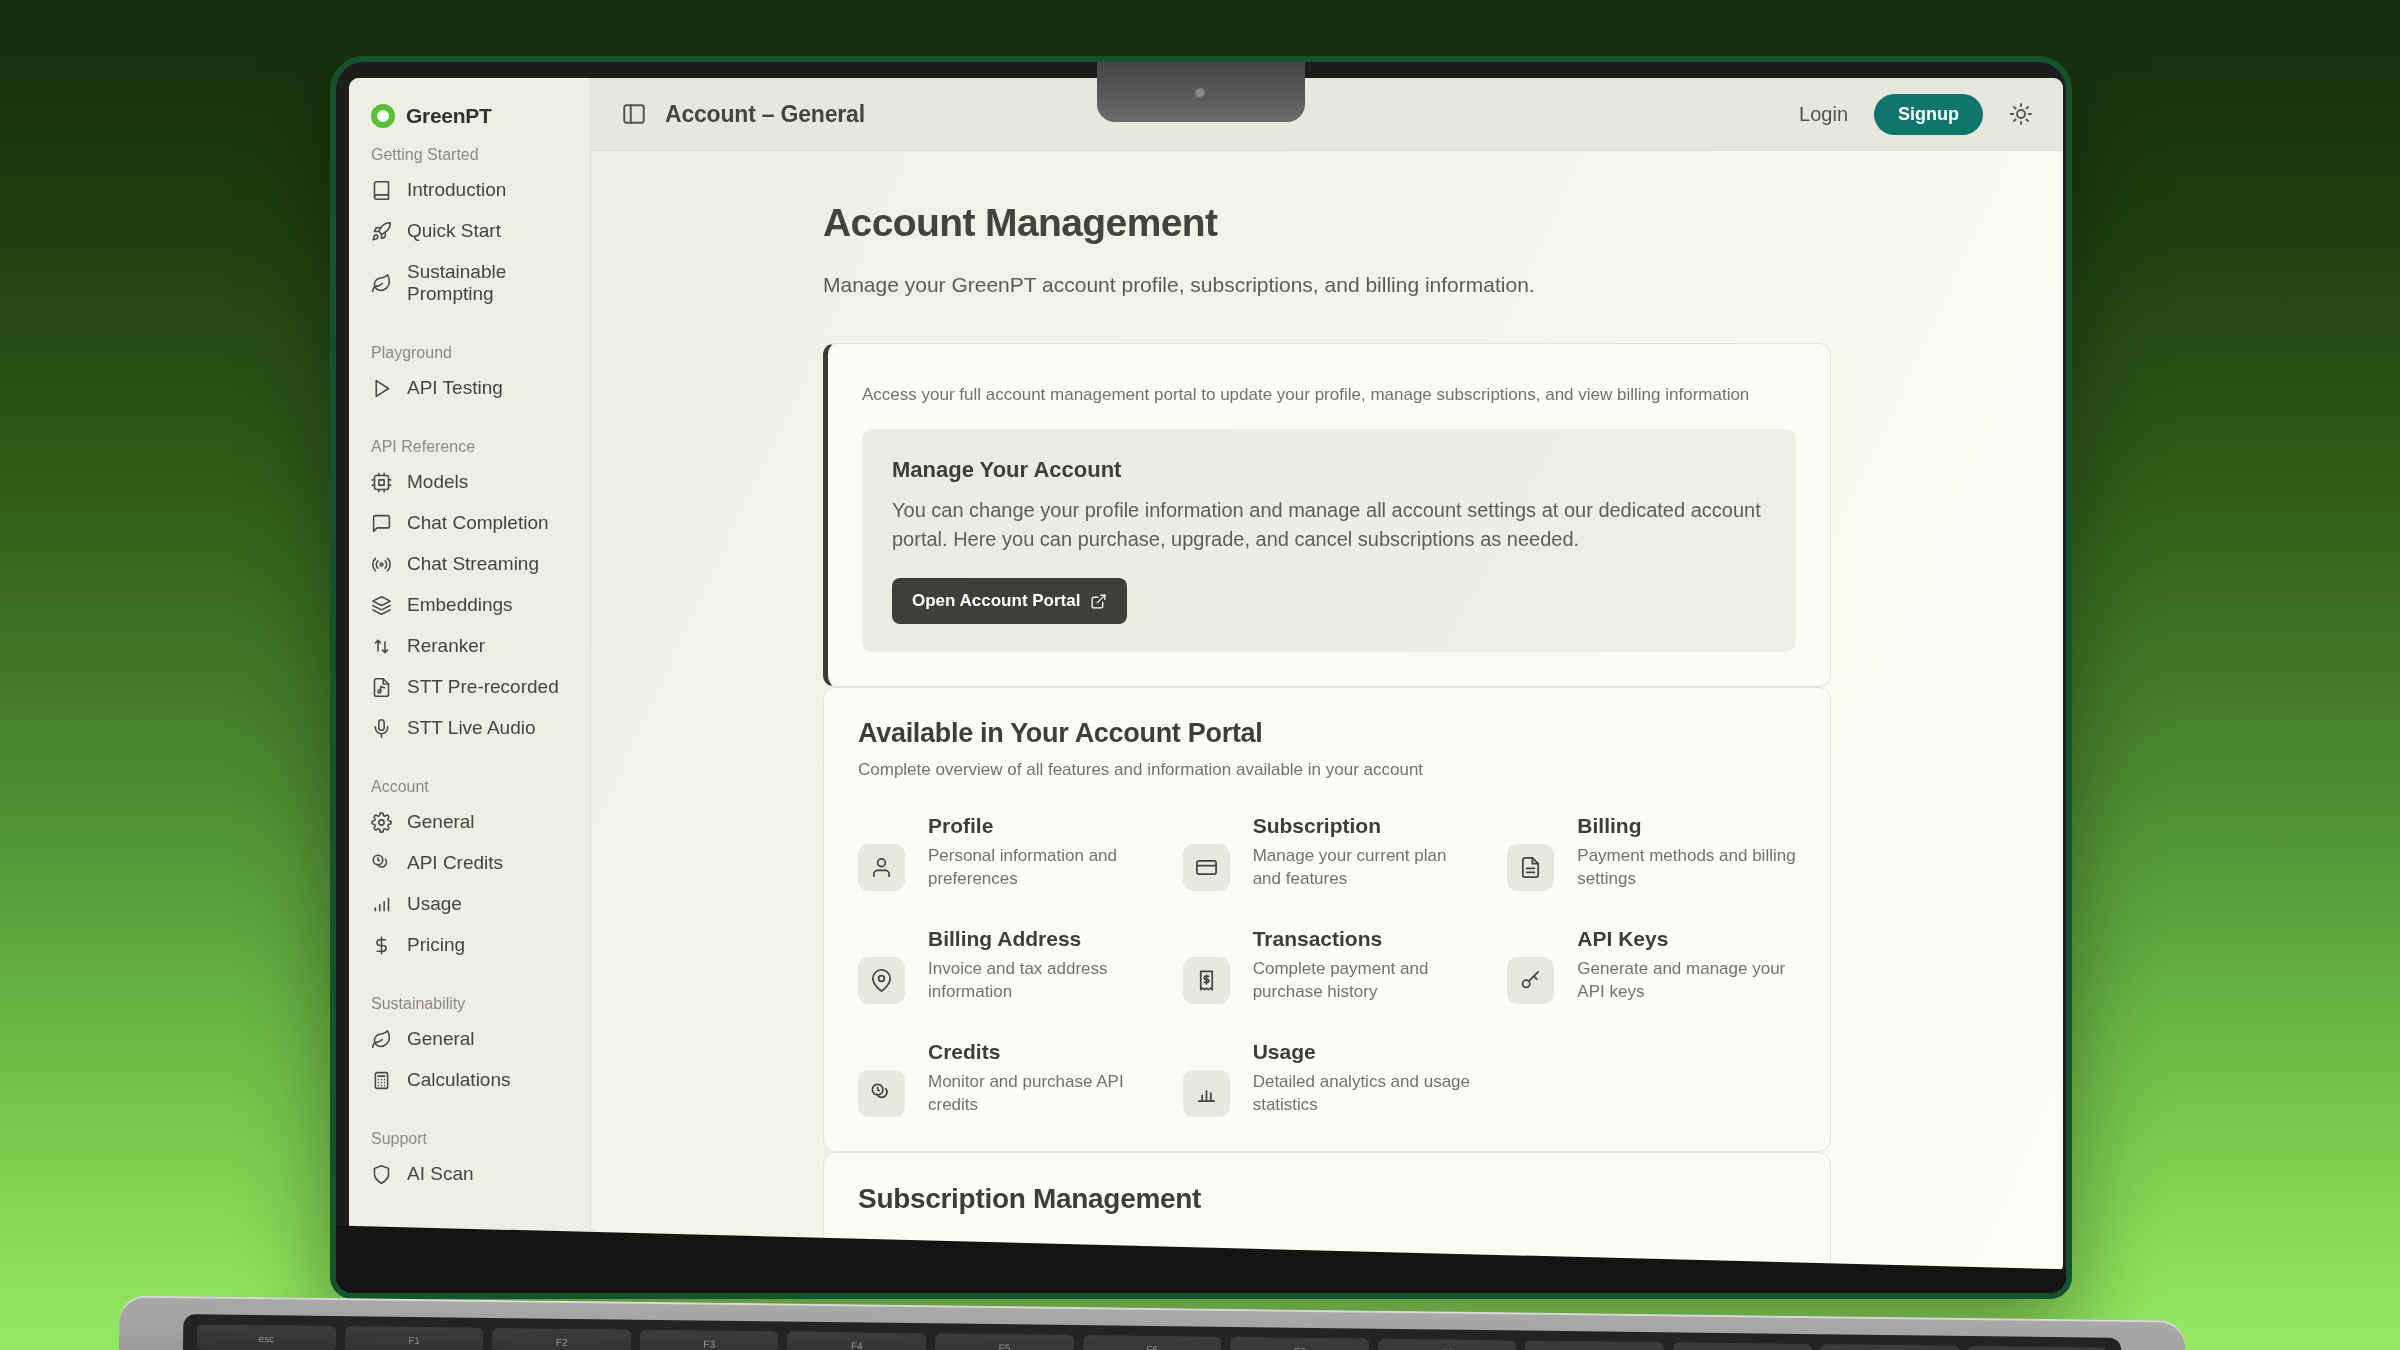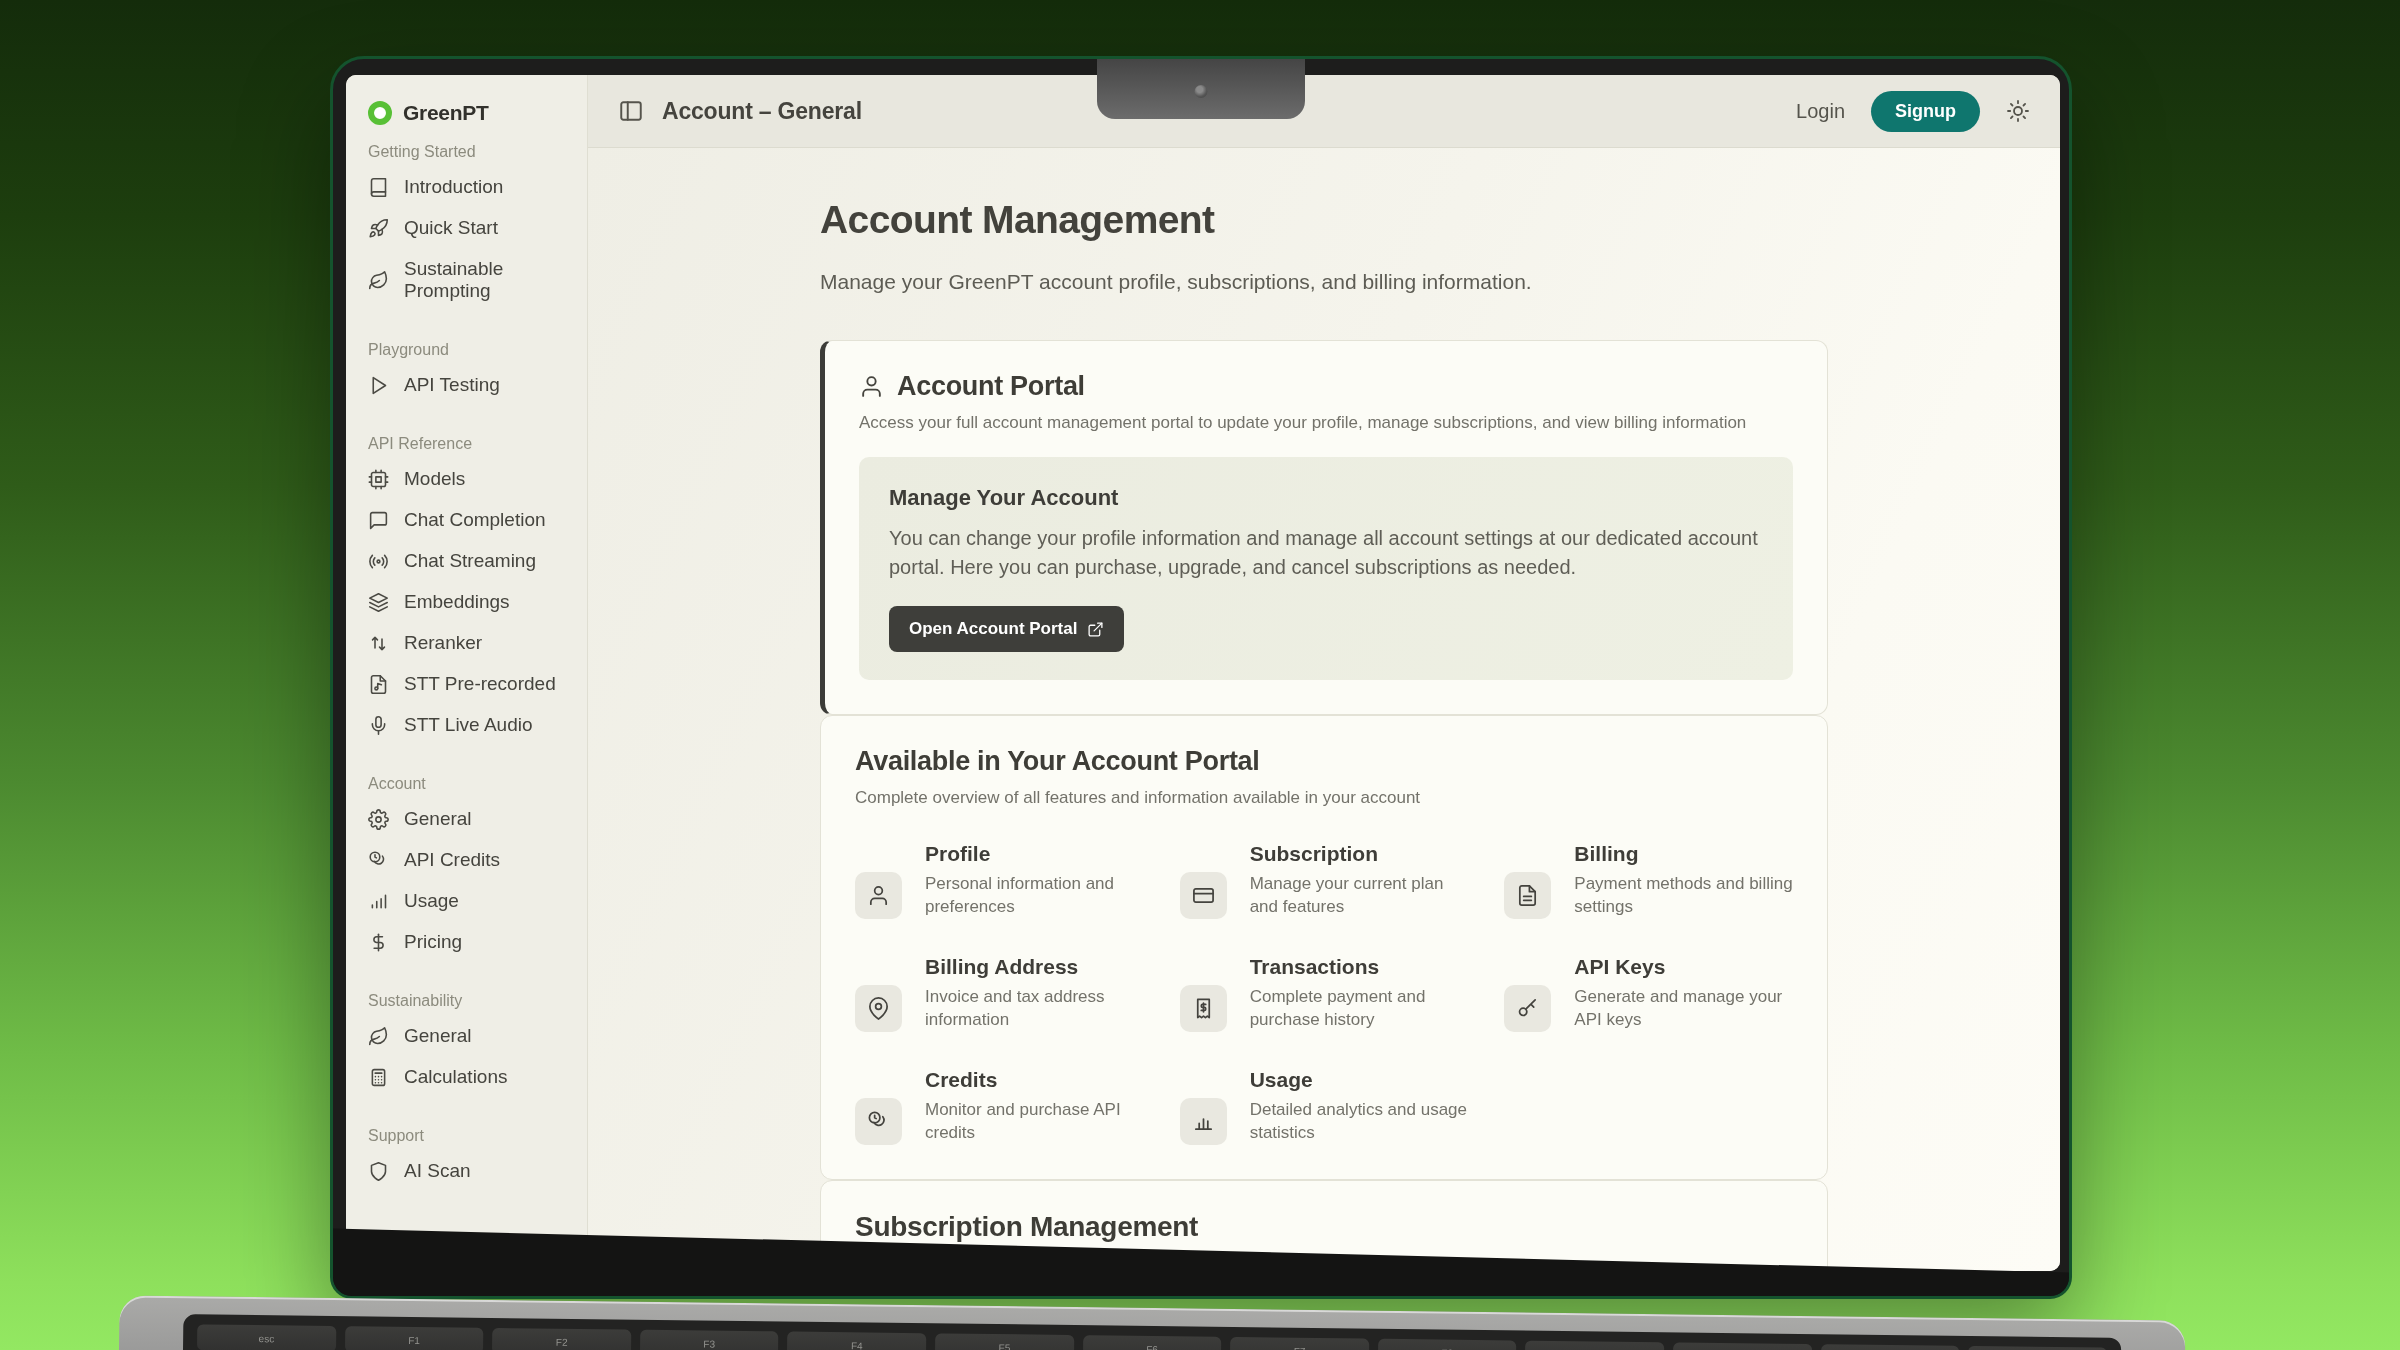--- a/index.html
+++ b/index.html
@@ -6,21 +6,21 @@
   html,body { width:2400px; height:1350px; overflow:hidden; }
   body {
     font-family:"Liberation Sans", sans-serif;
     background:linear-gradient(180deg,#142c0b 0%,#1d3e0e 16%,#2f5c19 36%,#4c8a30 58%,#6fbc47 78%,#8ee05c 95%,#93e862 100%);
     position:relative;
   }
 
   
   .lid {
     position:absolute; left:330px; top:56px; width:1742px; height:1243px;
-    background:#1d1d1c; border:3px solid #14532d; border-radius:34px 34px 22px 22px;
+    background:#1d1d1c; border:6px solid #14532d; border-radius:34px 34px 22px 22px;
     overflow:hidden; box-shadow:0 40px 90px rgba(0,0,0,.38);
   }
   .screen {
     position:absolute; left:13px; top:16px; width:1714px; height:1196px;
     border-radius:10px; overflow:hidden; display:flex; background:#f3f2ea;
   }
   .bezel-wedge {
     position:absolute; left:-20px; bottom:-72px; width:1820px; height:140px;
     background:#141413; transform:skewY(1.45deg); transform-origin:0 50%; z-index:4;
   }
@@ -348,29 +348,20 @@
             </span>
         </div>
       </header>
 
       <div class="content">
         <div class="col">
           <h1 class="page-title">Account Management</h1>
           <div class="page-sub">Manage your GreenPT account profile, subscriptions, and billing information.</div>
 
           <section class="card accent">
-            <div class="card-title-row">
-              <span class="i user-lg">
-                  <svg viewBox="0 0 24 24" fill="none" stroke="currentColor" stroke-width="1.8" stroke-linecap="round" stroke-linejoin="round">
-                    <path d="M20 21v-2a4 4 0 0 0-4-4H8a4 4 0 0 0-4 4v2"></path>
-                    <circle cx="12" cy="7" r="4"></circle>
-                  </svg>
-                </span>
-              <h2 class="card-title">Account Portal</h2>
-            </div>
             <div class="card-desc">Access your full account management portal to update your profile, manage subscriptions, and view billing information</div>
             <div class="inner-box">
               <h3>Manage Your Account</h3>
               <p>You can change your profile information and manage all account settings at our dedicated account portal. Here you can purchase, upgrade, and cancel subscriptions as needed.</p>
               <button class="portal-btn">
                 <span>Open Account Portal</span>
                 <span class="i">
                     <svg viewBox="0 0 24 24" fill="none" stroke="currentColor" stroke-width="1.8" stroke-linecap="round" stroke-linejoin="round">
                       <path d="M18 13v6a2 2 0 0 1-2 2H5a2 2 0 0 1-2-2V8a2 2 0 0 1 2-2h6"></path>
                       <polyline points="15 3 21 3 21 9"></polyline>

